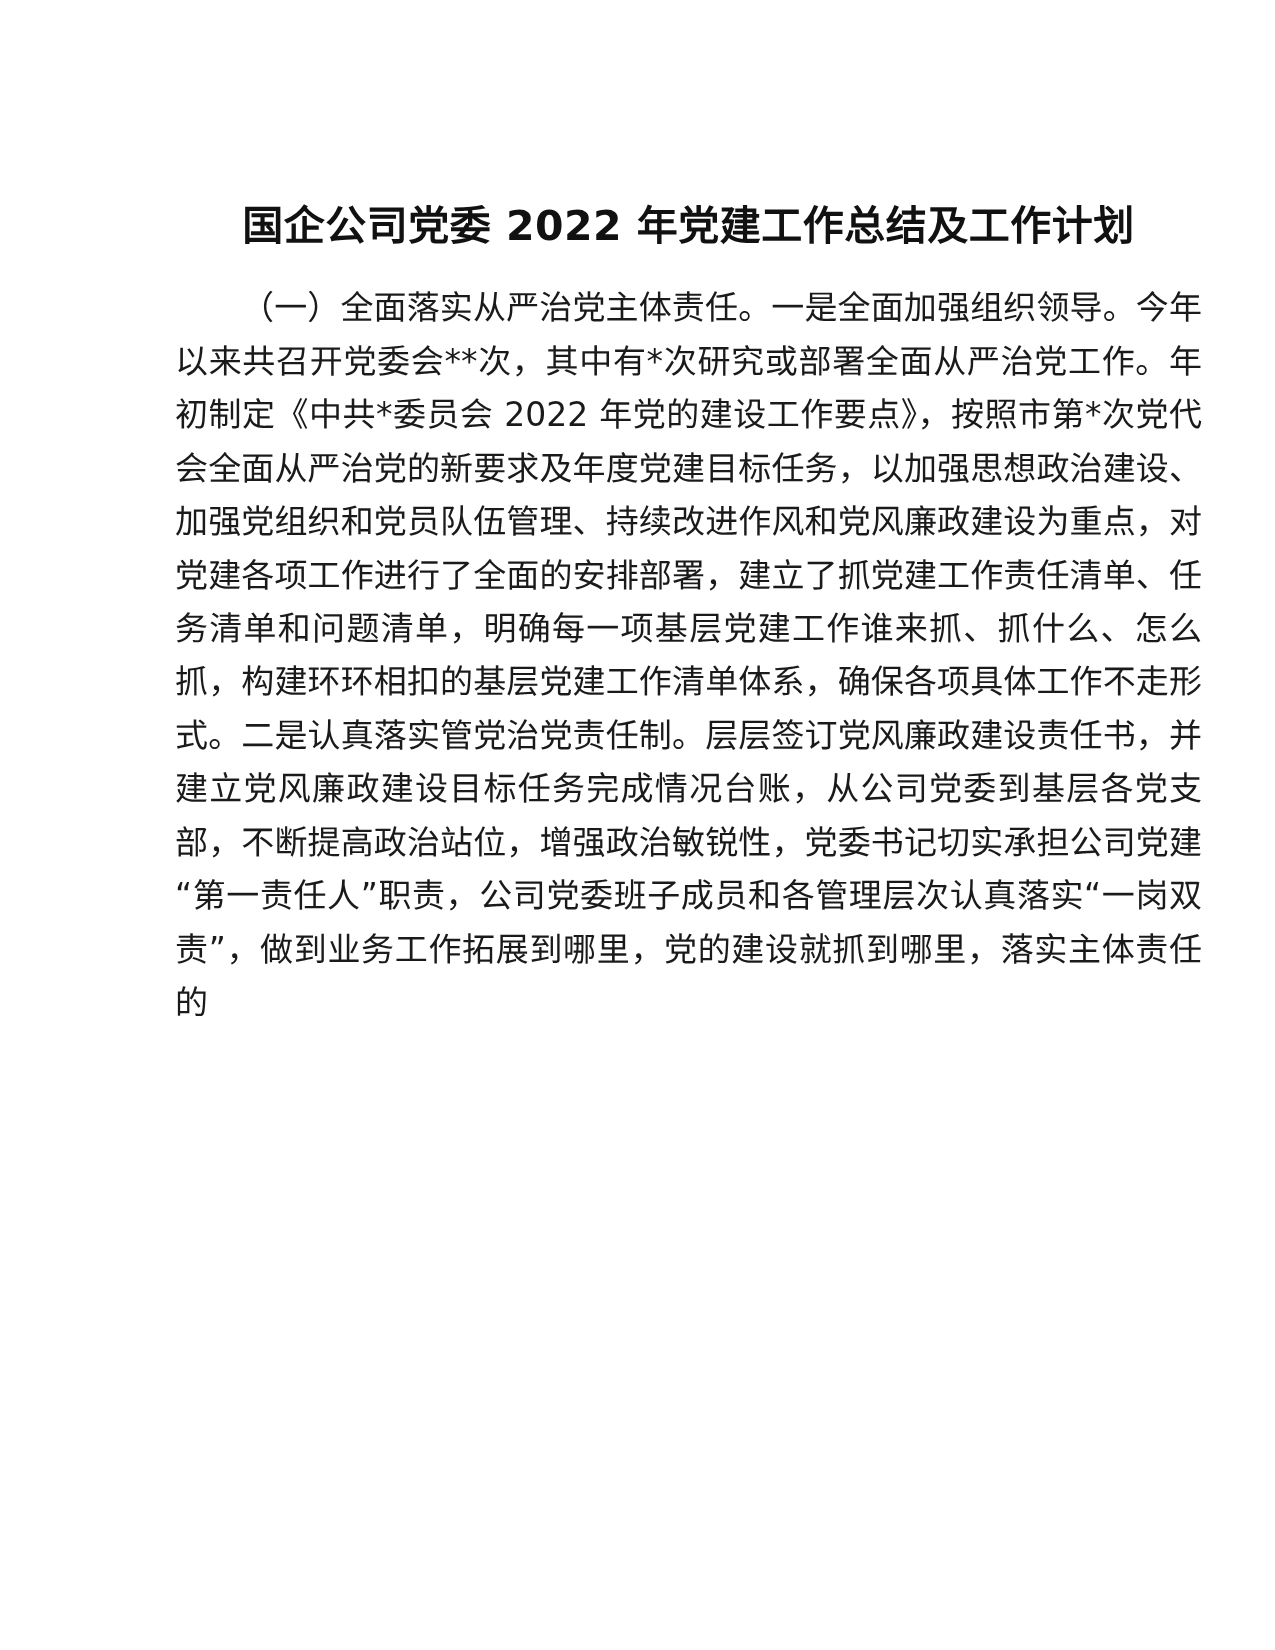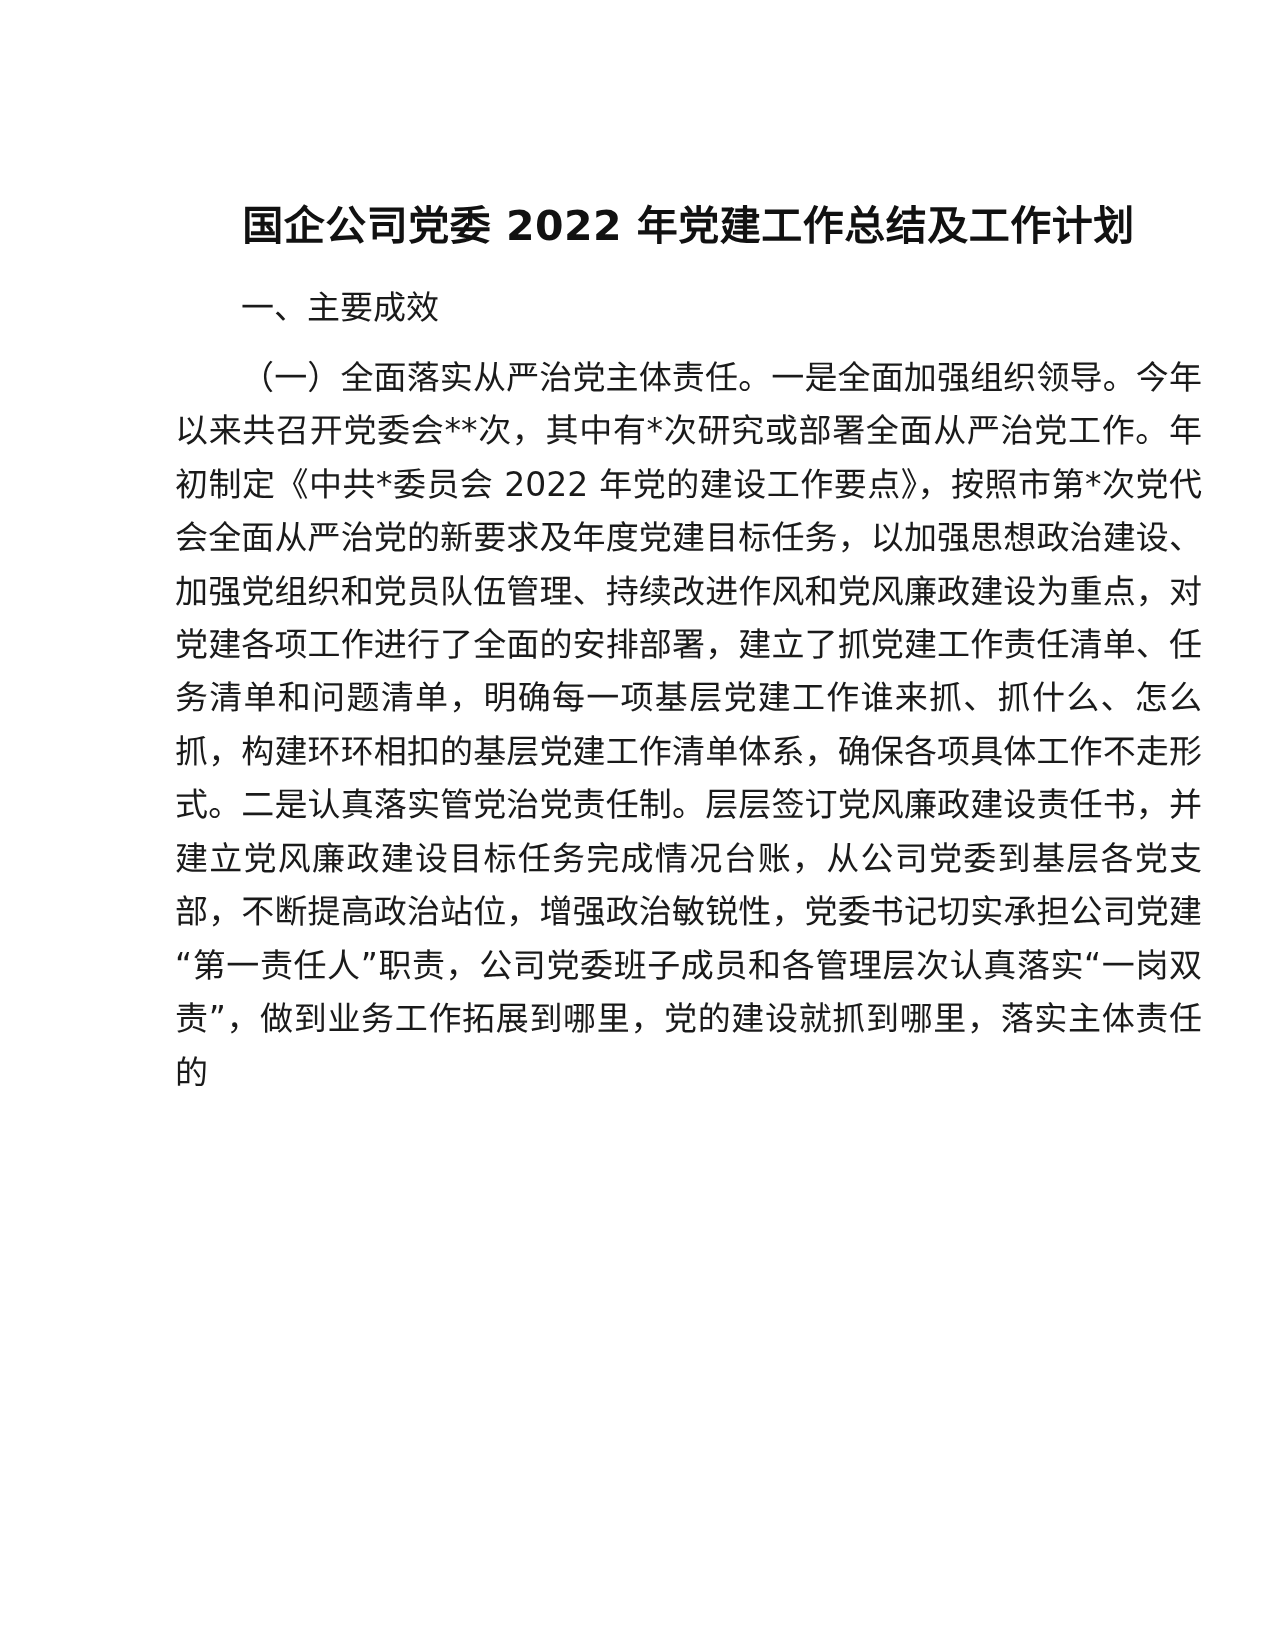--- a/index.html
+++ b/index.html
@@ -43,15 +43,14 @@
   }
   .para.lead {
     margin-bottom: 22px;
   }
 </style>
 </head>
 <body>
 
 <div class="page">
   <h1 class="doc-title">国企公司党委 2022 年党建工作总结及工作计划</h1>
-  <p class="para heading">一、主要成效</p>
   <p class="para">（一）全面落实从严治党主体责任。一是全面加强组织领导。今年以来共召开党委会**次，其中有*次研究或部署全面从严治党工作。年初制定《中共*委员会 2022 年党的建设工作要点》，按照市第*次党代会全面从严治党的新要求及年度党建目标任务，以加强思想政治建设、加强党组织和党员队伍管理、持续改进作风和党风廉政建设为重点，对党建各项工作进行了全面的安排部署，建立了抓党建工作责任清单、任务清单和问题清单，明确每一项基层党建工作谁来抓、抓什么、怎么抓，构建环环相扣的基层党建工作清单体系，确保各项具体工作不走形式。二是认真落实管党治党责任制。层层签订党风廉政建设责任书，并建立党风廉政建设目标任务完成情况台账，从公司党委到基层各党支部，不断提高政治站位，增强政治敏锐性，党委书记切实承担公司党建“第一责任人”职责，公司党委班子成员和各管理层次认真落实“一岗双责”，做到业务工作拓展到哪里，党的建设就抓到哪里，落实主体责任的</p>
 </div>
 
 </body></html>

